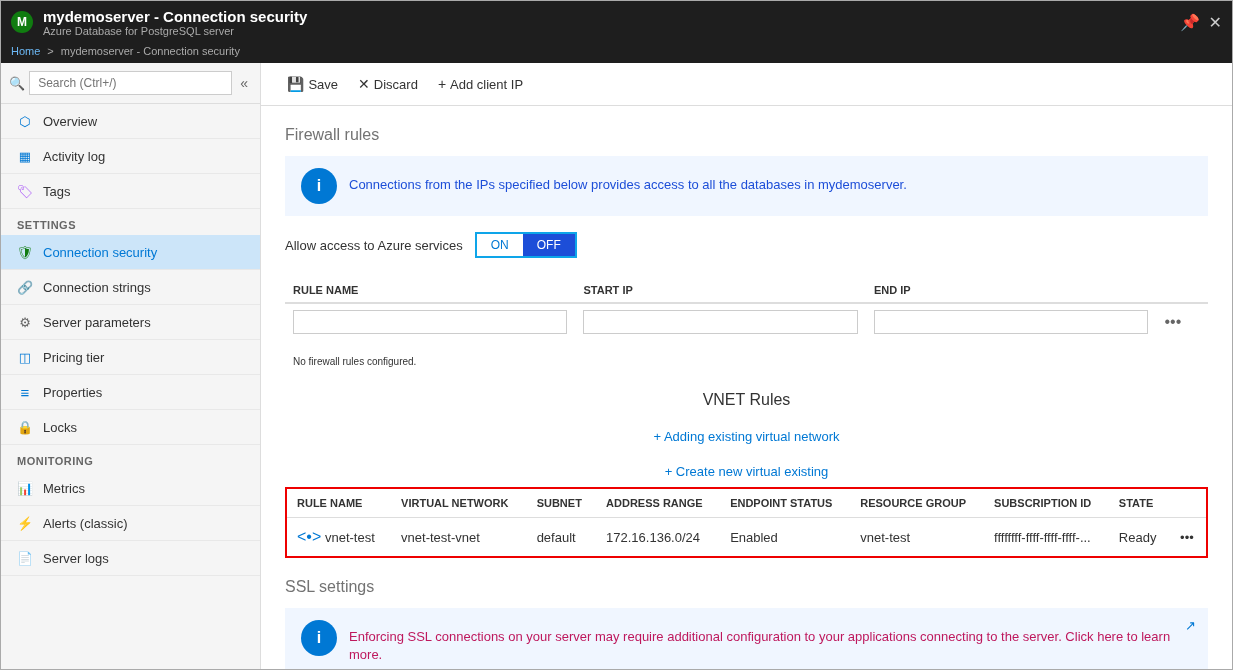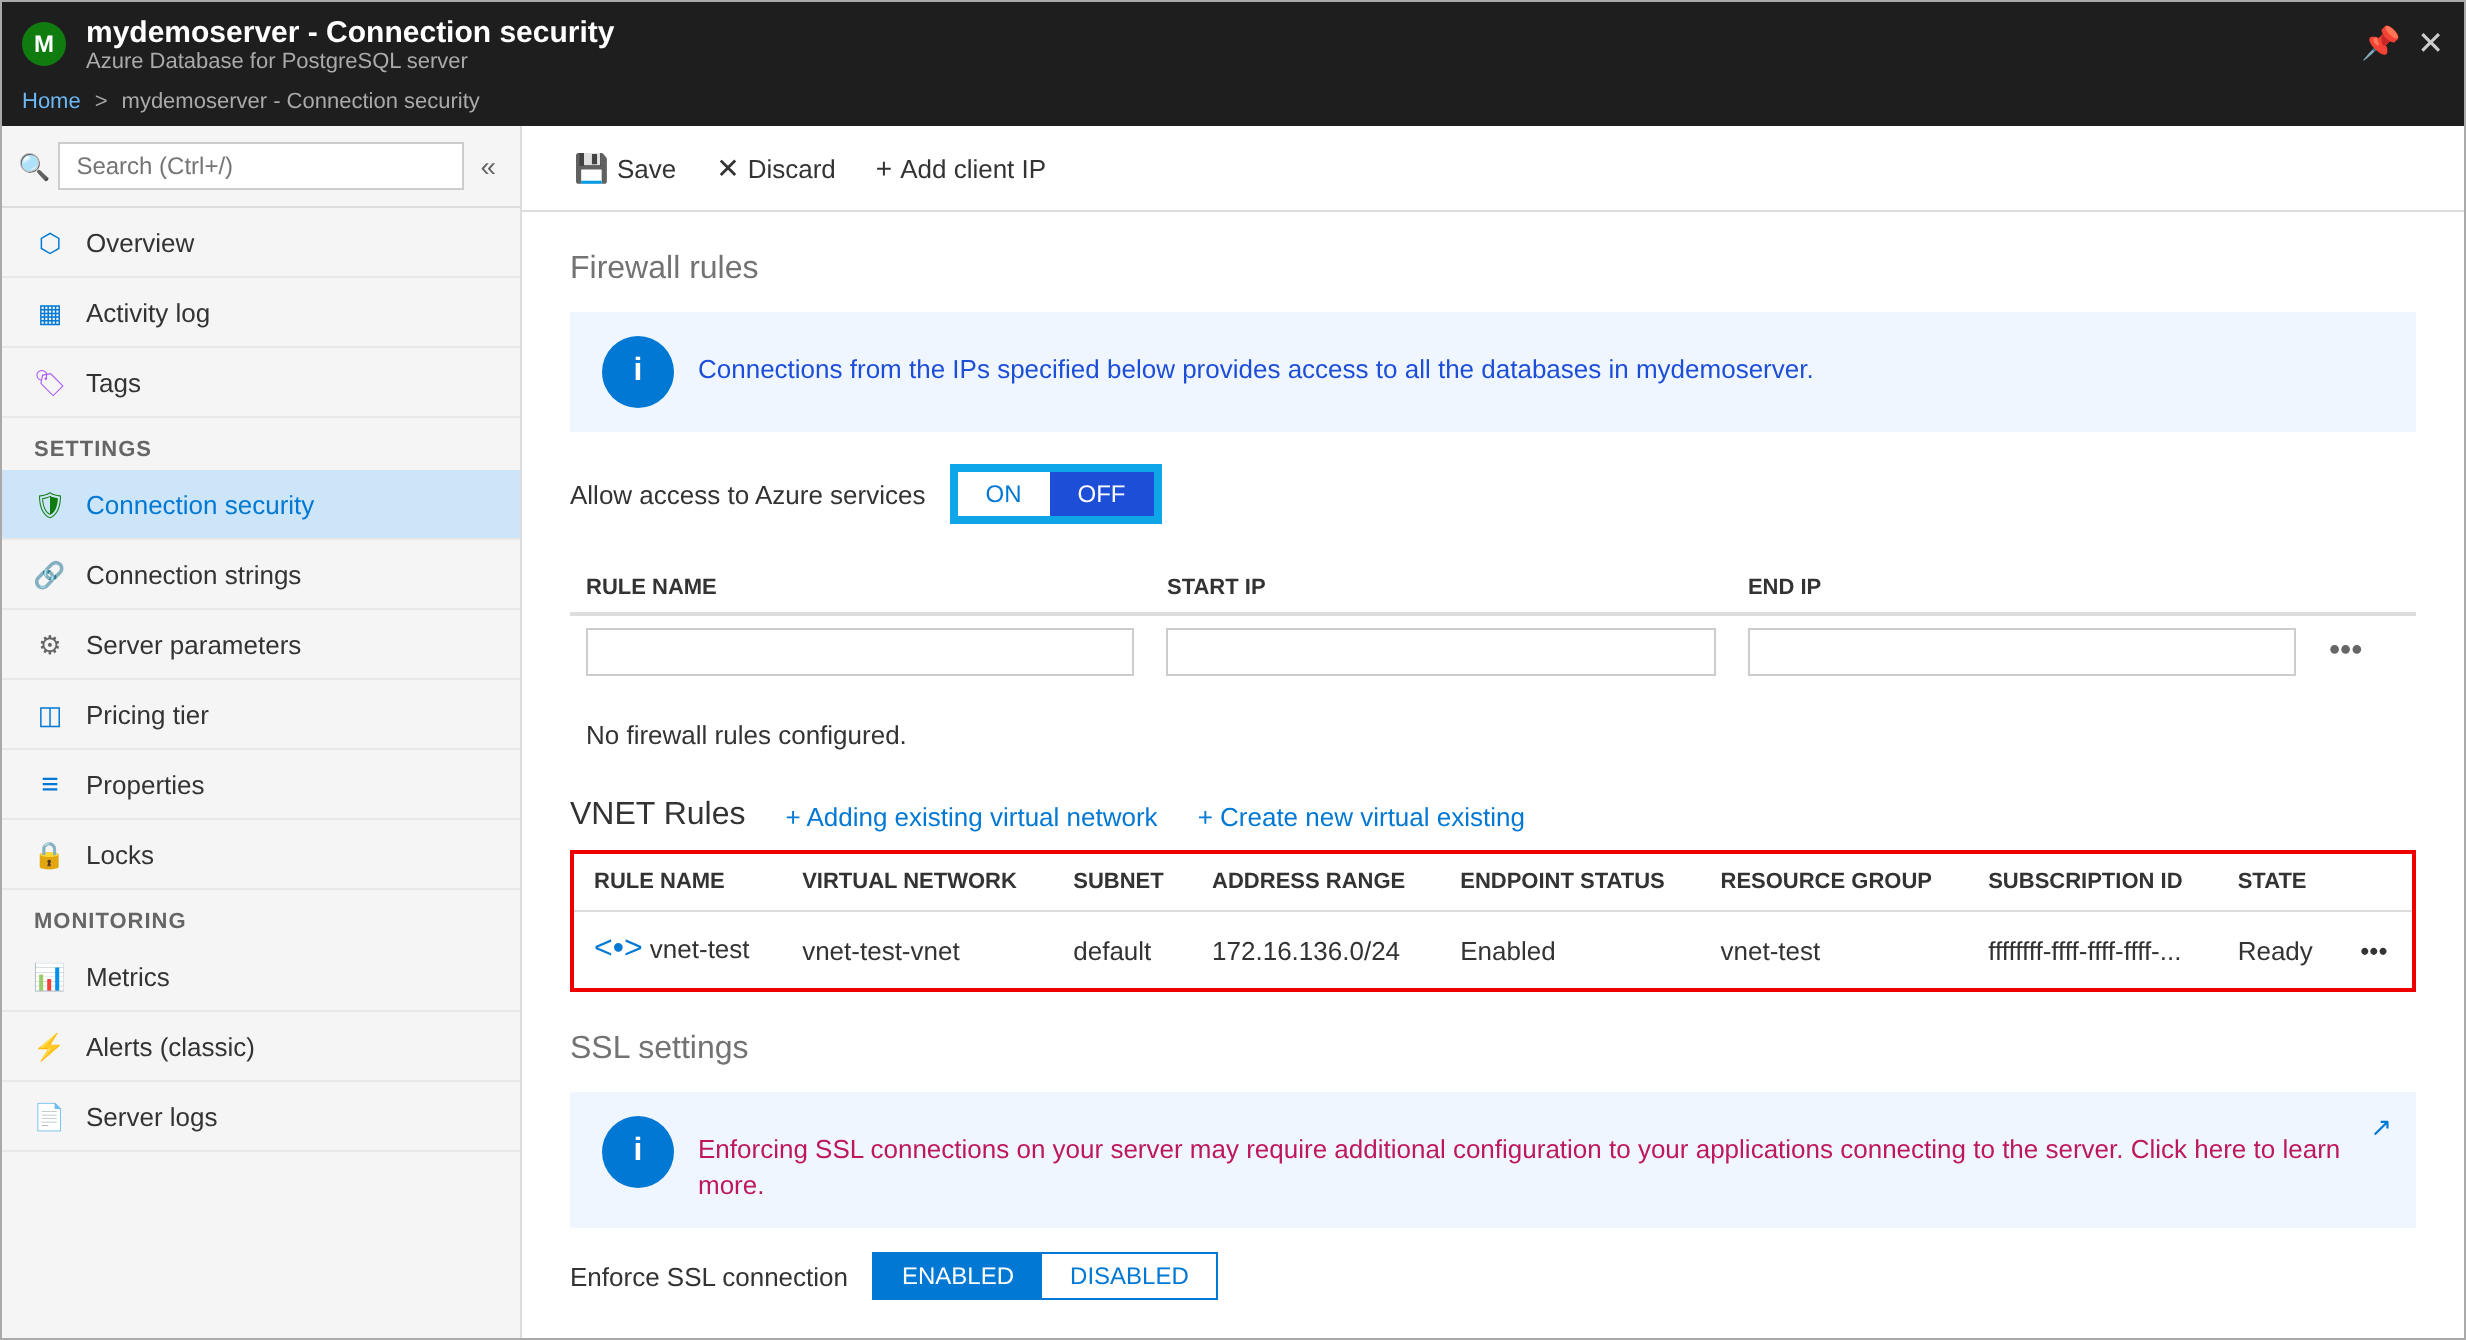--- a/index.html
+++ b/index.html
@@ -47,34 +47,34 @@
     .content-body { padding: 20px 24px; }
     .section-title { font-size: 16px; font-weight: 400; color: #737373; margin-bottom: 12px; }
 
     
     .info-box { background: #f0f6ff; border-left: none; display: flex; align-items: flex-start; gap: 12px; padding: 12px 16px; margin-bottom: 16px; }
     .info-box .info-icon { width: 36px; height: 36px; background: #0078d4; border-radius: 50%; display: flex; align-items: center; justify-content: center; color: #fff; font-size: 16px; font-weight: bold; flex-shrink: 0; }
     .info-box p { font-size: 13px; color: #1d4ed8; line-height: 1.4; padding-top: 8px; }
 
     
     .toggle-row { display: flex; align-items: center; gap: 12px; margin-bottom: 20px; font-size: 13px; }
-    .toggle-group { display: flex; border: 4px solid #0ea5e9; }
+    .toggle-group { display: flex; border: 2px solid #0ea5e9; }
     .toggle-btn { padding: 4px 14px; font-size: 12px; cursor: pointer; border: none; background: #fff; color: #0078d4; }
     .toggle-btn.active-off { background: #1d4ed8; color: #fff; }
 
     
     .fw-table { width: 100%; border-collapse: collapse; margin-bottom: 12px; }
     .fw-table th { text-align: left; font-size: 11px; font-weight: 700; text-transform: uppercase; color: #333; padding: 6px 8px; border-bottom: 2px solid #ddd; }
     .fw-table td { padding: 6px 8px; border: none; }
     .fw-table .input-cell input { width: 100%; border: 1px solid #ccc; padding: 4px 6px; font-size: 12px; }
     .fw-table .dots-btn { cursor: pointer; color: #666; font-size: 16px; }
-    .no-rules { font-size: 13px; color: #333; padding: 4px 8px; margin-bottom: 20px; }
-
-    
-    .vnet-header { display: flex; align-items: center; gap: 20px; margin-bottom: 8px; }
+    .no-rules { font-size: 10px; color: #333; padding: 4px 8px; margin-bottom: 20px; }
+
+    
+    .vnet-header { display: flex; align-items: center; gap: 20px; margin-bottom: 8px; flex-direction: column; }
     .vnet-title { font-size: 16px; font-weight: 400; color: #333; }
     .vnet-link { color: #0078d4; text-decoration: none; font-size: 13px; }
 
     .vnet-table-wrapper { border: 2px solid #e00; margin-bottom: 20px; }
     .vnet-table { width: 100%; border-collapse: collapse; }
     .vnet-table th { text-align: left; font-size: 11px; font-weight: 700; text-transform: uppercase; color: #333; padding: 8px 10px; border-bottom: 1px solid #ddd; background: #fff; white-space: nowrap; }
     .vnet-table td { padding: 10px 10px; font-size: 13px; color: #333; border: none; }
     .vnet-icon { color: #0078d4; font-size: 16px; }
 
     

